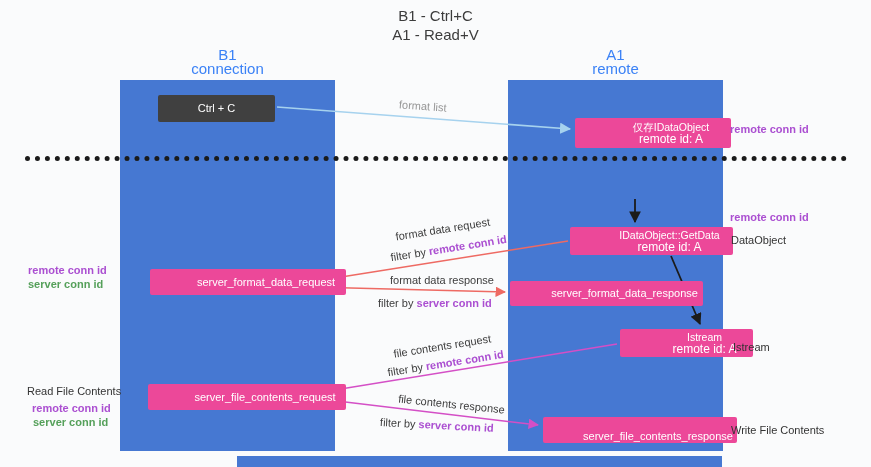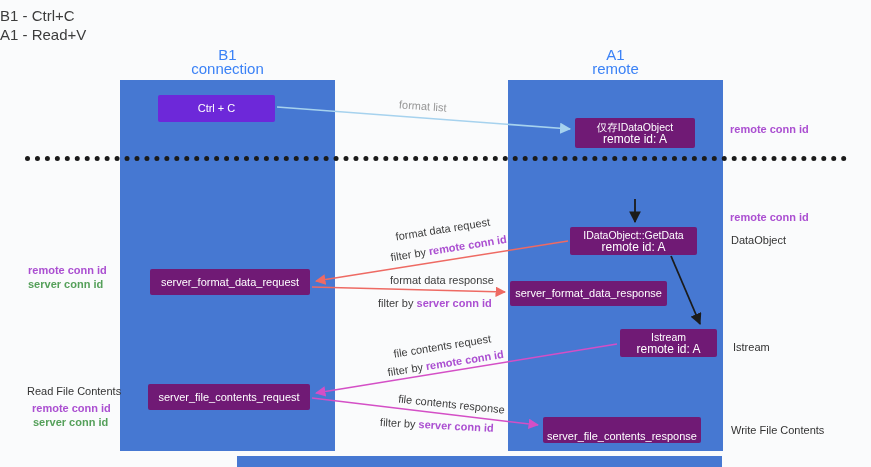--- a/index.html
+++ b/index.html
@@ -8,21 +8,21 @@
     background:#f2f3f5;
   }
   .canvas{
     position:relative;
     width:871px;height:467px;
     background:#fafbfc;
     overflow:hidden;
   }
   .title{
     position:absolute;left:0;right:0;top:6px;
-    color:#3c3c3c;
+    text-align:center;color:#3c3c3c;
     font-size:15px;line-height:19px;
   }
   .lane-header{
     position:absolute;text-align:center;
     font-size:15px;line-height:14px;color:#3b82f6;
   }
   .lane{
     position:absolute;top:80px;width:215px;height:371px;
     background:#4678d2;
   }
@@ -33,22 +33,22 @@
   .divider{
     position:absolute;left:25px;top:156px;width:822px;height:0;
     border-top:5px dotted #1b1b1b;
   }
   .box{
     position:absolute;
     display:flex;flex-direction:column;align-items:center;justify-content:center;
     color:#ffffff;text-align:center;border-radius:2px;
     font-size:11px;line-height:13px;
   }
-  .box.green{background:#6d28d9;}
-  .box.orange{background:#701a75;}
+  .box.green{background:#404040;}
+  .box.orange{background:#ec4899;padding-left:36px;}
   .box .l1{font-size:10.5px;line-height:12px;}
   .box .l2{font-size:12px;line-height:12px;}
   .arrow-label{
     position:absolute;font-size:11px;color:#3d3d3d;white-space:nowrap;
     transform-origin:center center;
   }
   .arrow-label.gray{color:#979797;}
   .purple{color:#ab4fd1;font-weight:bold;}
   .greentx{color:#55a05a;font-weight:bold;}
   .annotation{

